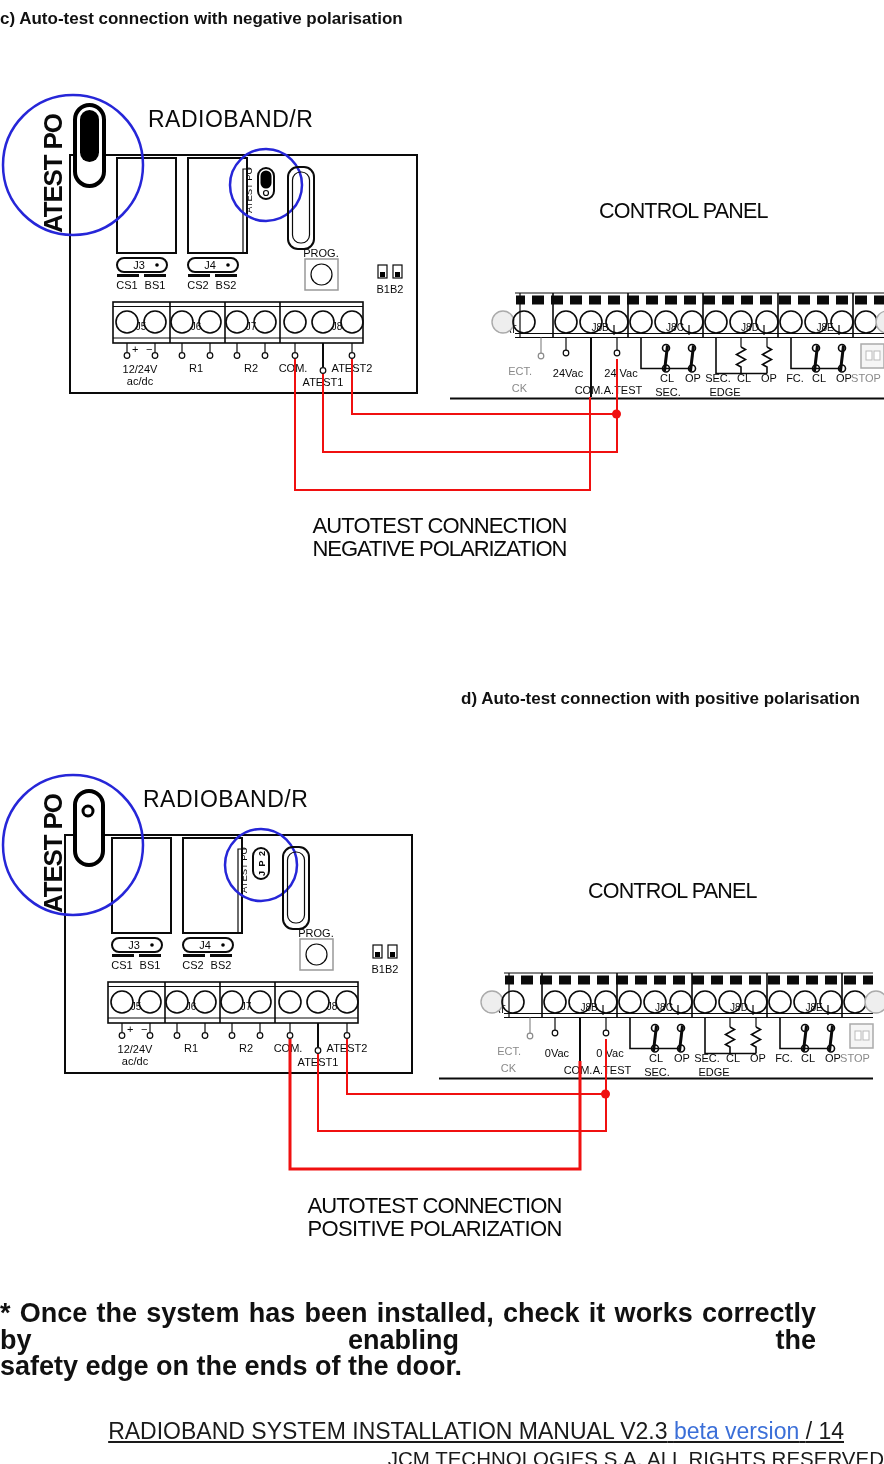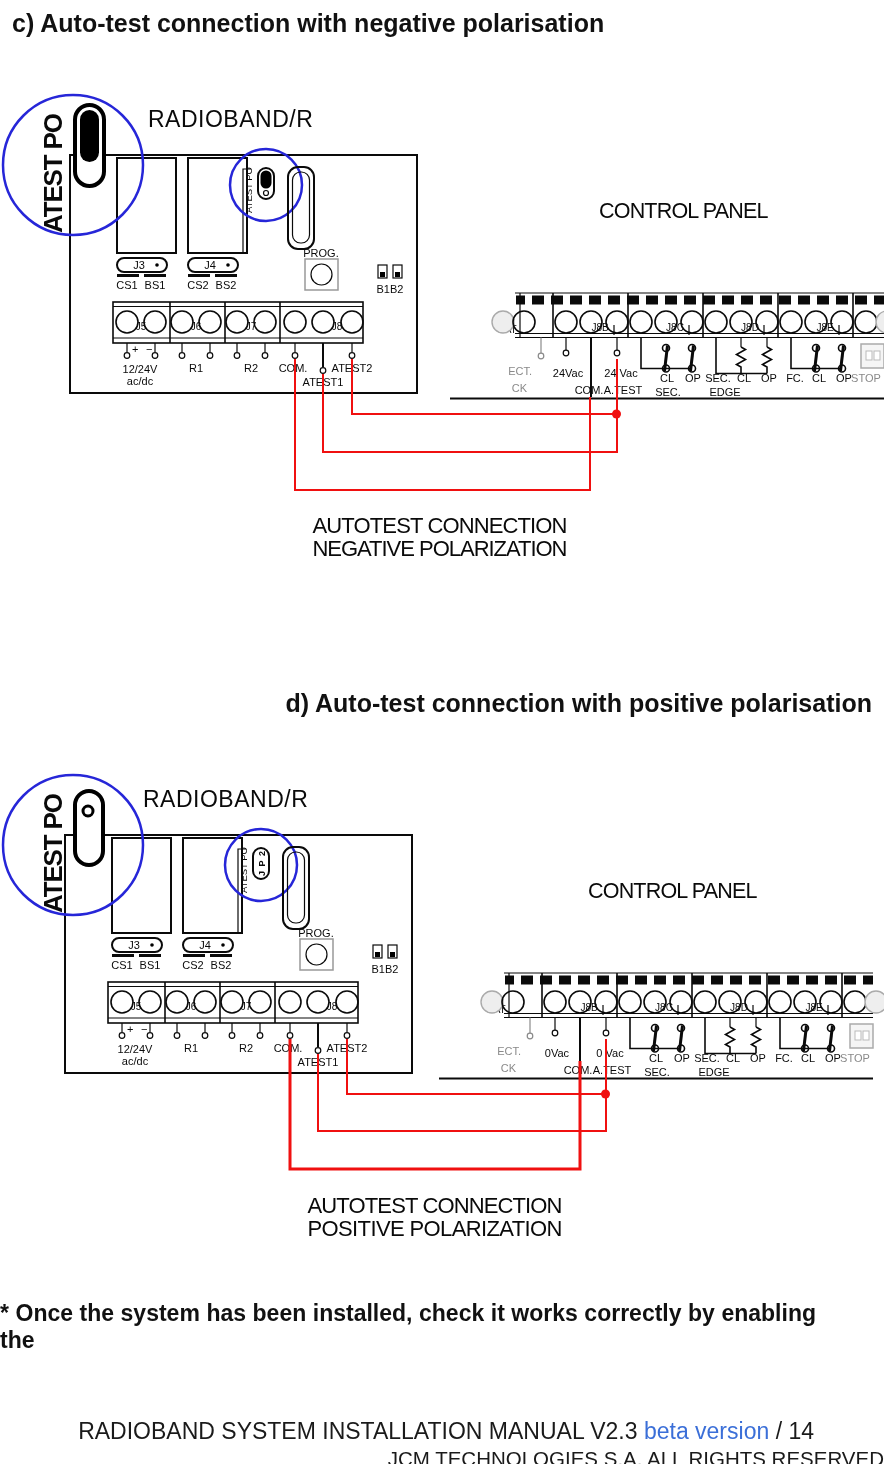--- a/index.html
+++ b/index.html
@@ -1,18 +1,18 @@
 <!DOCTYPE html>
 <html><head>
 <meta charset="utf-8">
 <style>
   html,body{margin:0;padding:0;background:#fff;}
   #page{position:relative;width:884px;height:1464px;background:#fff;overflow:hidden;
         font-family:"Liberation Sans",sans-serif;color:#000;}
-  .heading{position:absolute;left:12px;width:860px;font-size:25px;font-weight:bold;color:#111;}
+  .heading{position:absolute;left:0;width:860px;font-size:17px;font-weight:bold;color:#111;}
   #heading-c{top:9px;}
   #heading-d{top:689px;text-align:right;}
   .dsvg{position:absolute;left:0;width:884px;height:505px;}
   #diagram-neg{top:85px;}
   #diagram-pos{top:765px;}
   
   text{font-family:"Liberation Sans",sans-serif;fill:#0a0a0a;}
   .t26b{font-size:26px;font-weight:bold;}
   .t215{font-size:21.5px;letter-spacing:.5px;}
   .t22{font-size:22px;}
@@ -25,25 +25,25 @@
   .end{text-anchor:end;}
   .gray{fill:#8a8a8a;}
   .ln1{stroke:#0a0a0a;stroke-width:1.2;fill:none;}
   .ln15{stroke:#0a0a0a;stroke-width:1.6;fill:none;}
   .ln2{stroke:#0a0a0a;stroke-width:2;fill:none;}
   .ln3{stroke:#0a0a0a;stroke-width:3;fill:none;}
   .lngray{stroke:#8a8a8a;stroke-width:1.2;fill:none;}
   .blue{stroke:#2626d8;stroke-width:2.5;fill:none;}
   .wire{stroke:#f01010;stroke-width:2;fill:none;}
   .wire3{stroke:#f01010;stroke-width:3;fill:none;}
-  #note{position:absolute;top:1300px;left:0;width:816px;font-weight:bold;font-size:23px;
+  #note{position:absolute;top:1300px;left:0;width:816px;font-weight:bold;font-size:27px;
         line-height:26.5px;color:#111;}
   #note .just{text-align:justify;text-align-last:justify;}
   #footer{position:absolute;top:1418px;left:0;width:884px;font-size:23px;color:#1a1a1a;text-align:right;}
-  #footer .l1{padding-right:70px;white-space:nowrap;}
+  #footer .l1{padding-right:40px;white-space:nowrap;text-decoration:underline;}
   #footer .l2{font-size:20.5px;padding-top:2px;white-space:nowrap;}
   #footer .beta{color:#3b6fd8;}
 </style>
 </head>
 <body>
 
 <div id="page">
 
   <div class="heading" id="heading-c">c) Auto-test connection with negative polarisation</div>
 
@@ -487,20 +487,21 @@
     <g>
       <circle cx="73" cy="80" r="70" fill="#fff" class="blue"></circle>
       <text transform="translate(62,148) rotate(-90)" class="t26b" textLength="120">ATEST PO</text>
       <rect x="75" y="26" width="28" height="74" rx="14" fill="#fff" stroke="#000" stroke-width="4"></rect>
       <circle cx="88" cy="46" r="5" fill="#fff" stroke="#000" stroke-width="3"></circle>
     </g>
   </svg>
 
   <div id="note">
     <div class="just">* Once the system has been installed, check it works correctly by enabling the</div>
+    <div>safety edge on the ends of the door.</div>
   </div>
 
   <div id="footer">
     <div class="l1">
       <span>RADIOBAND SYSTEM INSTALLATION MANUAL V2.3</span>
       <span class="beta">beta version</span>
       <span>/ 14</span>
     </div>
     <div class="l2">JCM TECHNOLOGIES S.A. ALL RIGHTS RESERVED</div>
   </div>

